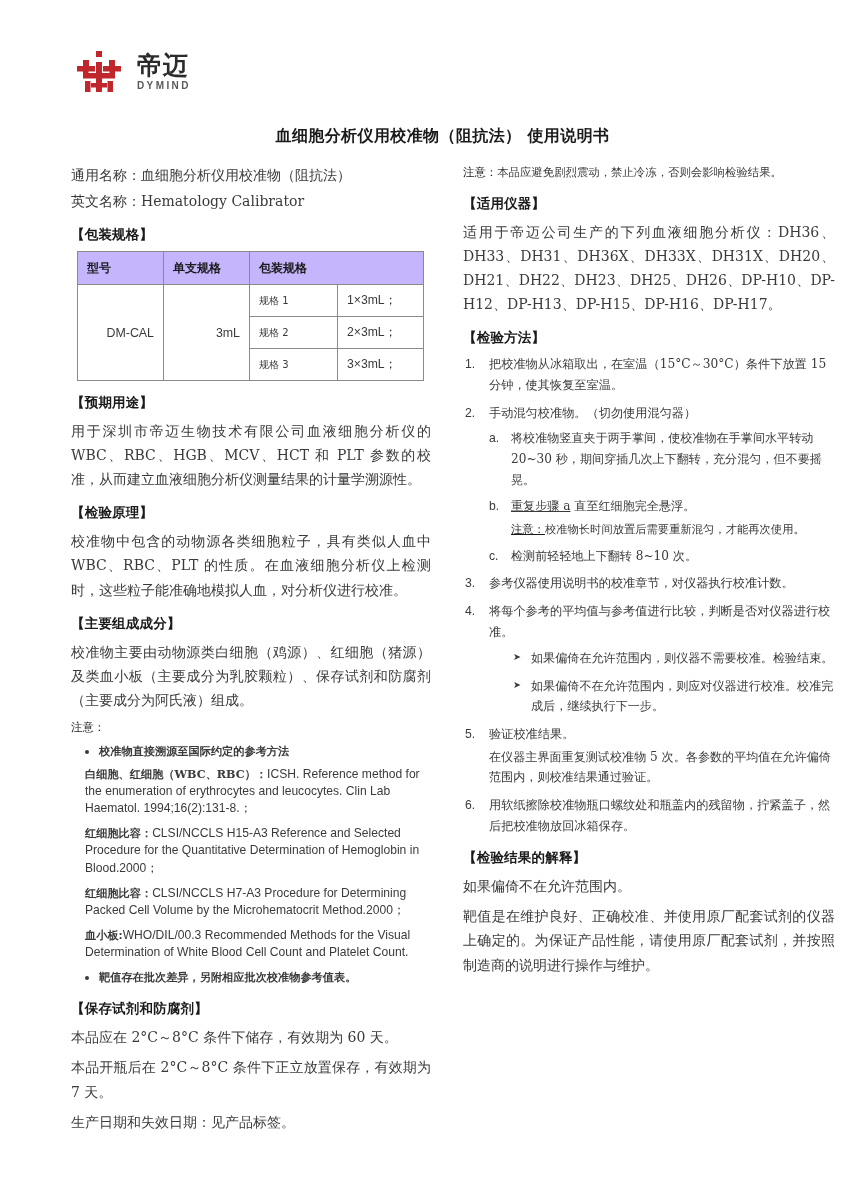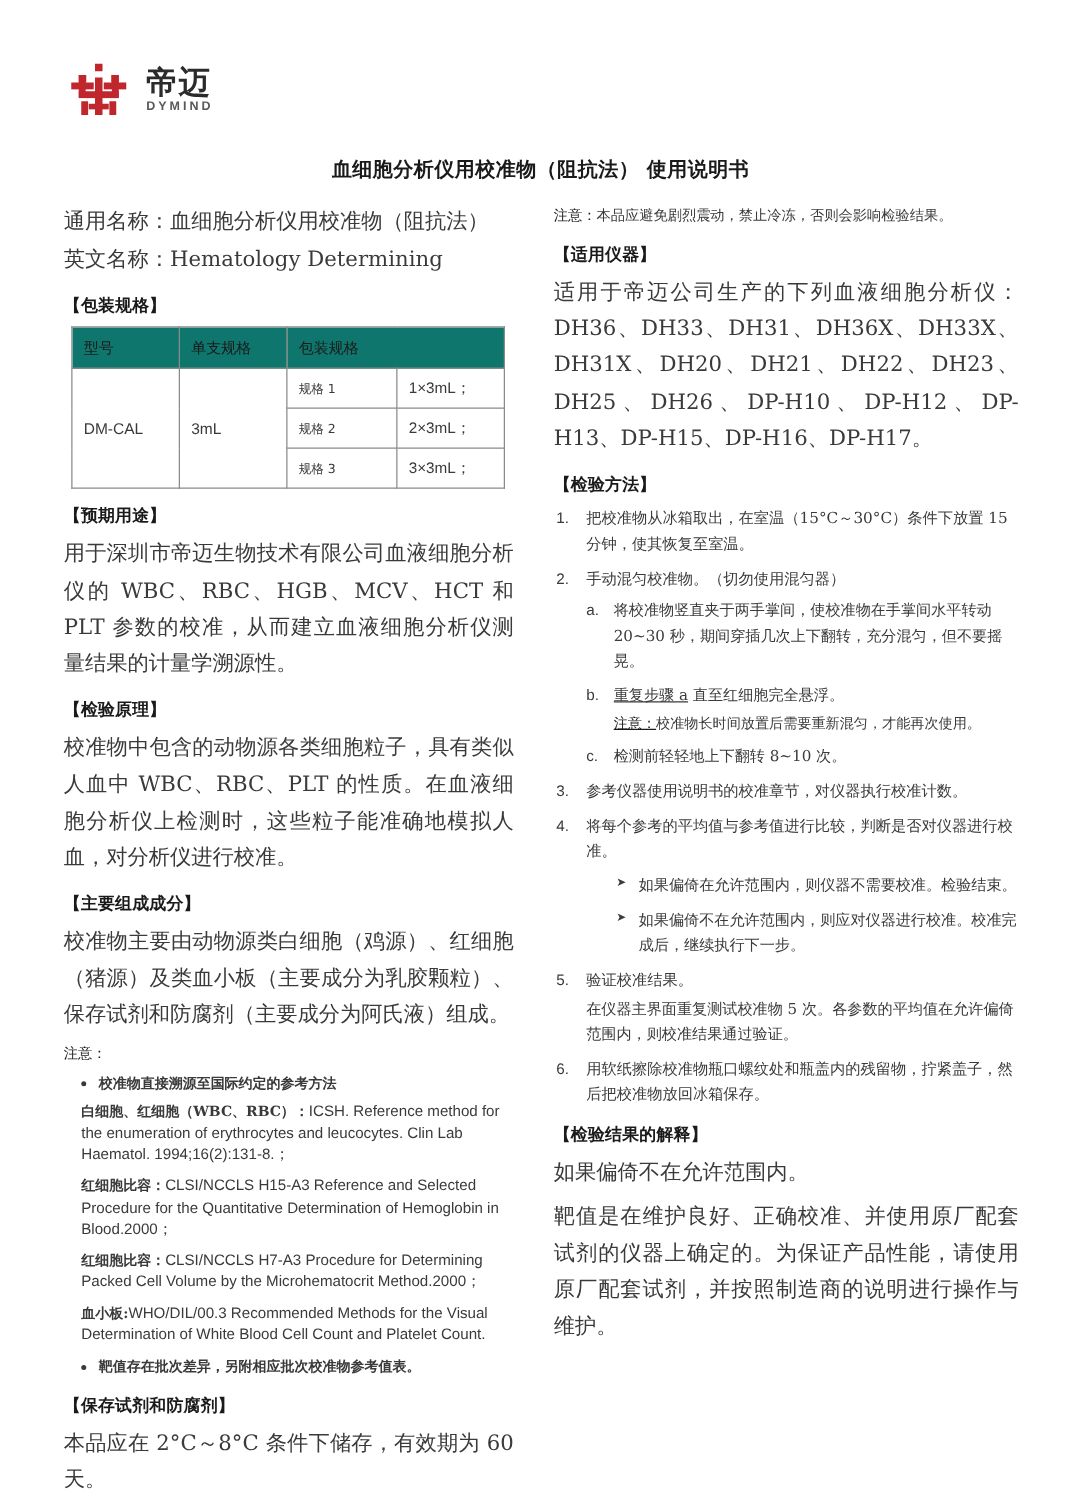--- a/index.html
+++ b/index.html
@@ -13,21 +13,21 @@
     font-family: "Liberation Sans", sans-serif;
     color: #231f20;
     position: relative;
     overflow: hidden;
   }
   .page {
     position: relative;
     width: 864px;
     height: 996px;
     box-sizing: border-box;
-    padding: 44px 50px 20px 51px;
+    padding: 44px 50px 20px 71px;
   }
 
   
   .logo-row {
     height: 56px;
     display: flex;
     align-items: center;
     gap: 12px;
     margin-left: 2px;
   }
@@ -74,21 +74,21 @@
     font-family: "DejaVu Sans", sans-serif;
     font-size: 13.5px;
     font-weight: 700;
     color: #1a1a1a;
     margin: 13px 0 7px 0;
     letter-spacing: 0.2px;
   }
   h2.sec:first-child { margin-top: 0; }
   p.body {
     font-family: "DejaVu Serif", serif;
-    font-size: 17px;
+    font-size: 14px;
     line-height: 1.72;
     color: #3a3a3a;
     margin: 0 0 6px 0;
     text-align: justify;
   }
   p.tight { margin-bottom: 2px; }
   .serif-note {
     font-family: "DejaVu Serif", serif;
     font-size: 11.4px;
     line-height: 1.66;
@@ -111,28 +111,28 @@
   table.spec td, table.spec th {
     border: 1px solid #8a8a8a;
     padding: 7px 9px;
     font-family: "DejaVu Sans", sans-serif;
     font-size: 11.6px;
     color: #3a3a3a;
     text-align: left;
     vertical-align: middle;
   }
   table.spec th {
-    background: #0f766e;
-    font-weight: 400;
+    background: #c4b5fd;
+    font-weight: 700;
     color: #1a1a1a;
     font-size: 12px;
     height: 18px;
   }
   table.spec td.center {
-    text-align: left;
+    text-align: right;
     font-family: "Liberation Sans", sans-serif;
     font-size: 12.4px;
     color: #3a3a3a;
   }
   table.spec td.lbl {
     font-family: "DejaVu Sans", sans-serif;
     font-size: 10px;
   }
   table.spec td.val {
     font-family: "Liberation Sans", sans-serif;
@@ -293,21 +293,21 @@
     </span>
   </div>
 
   <div class="doc-title">血细胞分析仪用校准物（阻抗法） 使用说明书</div>
 
   <div class="columns">
 
     <div class="col left">
 
       <p class="body tight">通用名称：血细胞分析仪用校准物（阻抗法）</p>
-      <p class="body">英文名称：Hematology Determining</p>
+      <p class="body">英文名称：Hematology Calibrator</p>
 
       <h2 class="sec">【包装规格】</h2>
       <table class="spec">
         <colgroup>
           <col class="col-a">
             <col class="col-b">
             <col class="col-c">
             <col class="col-d">
         </colgroup>
         <tbody>

